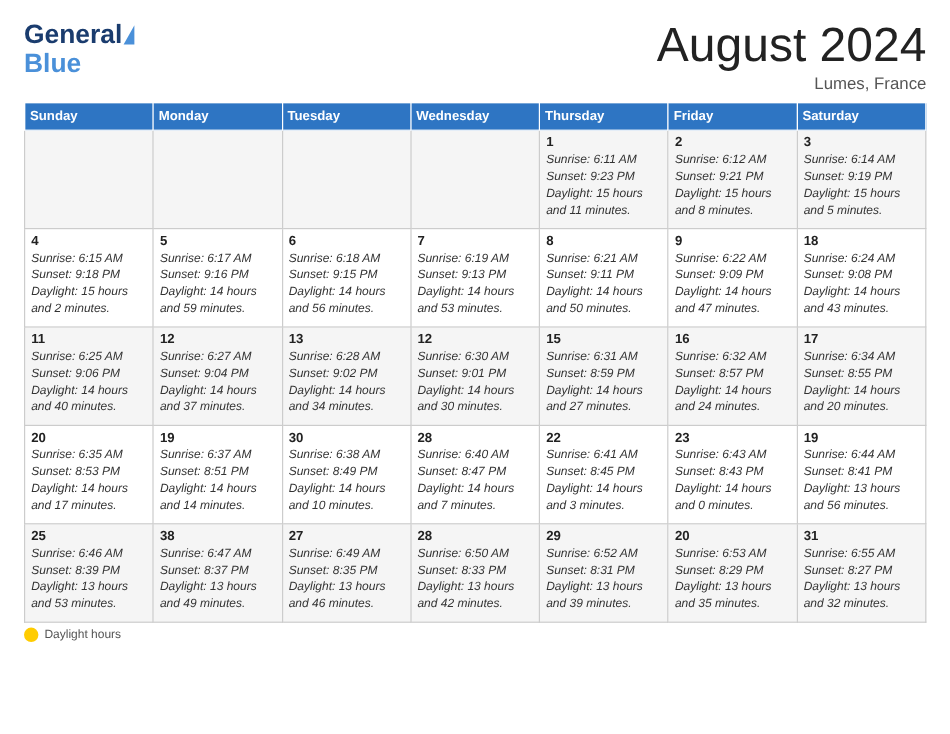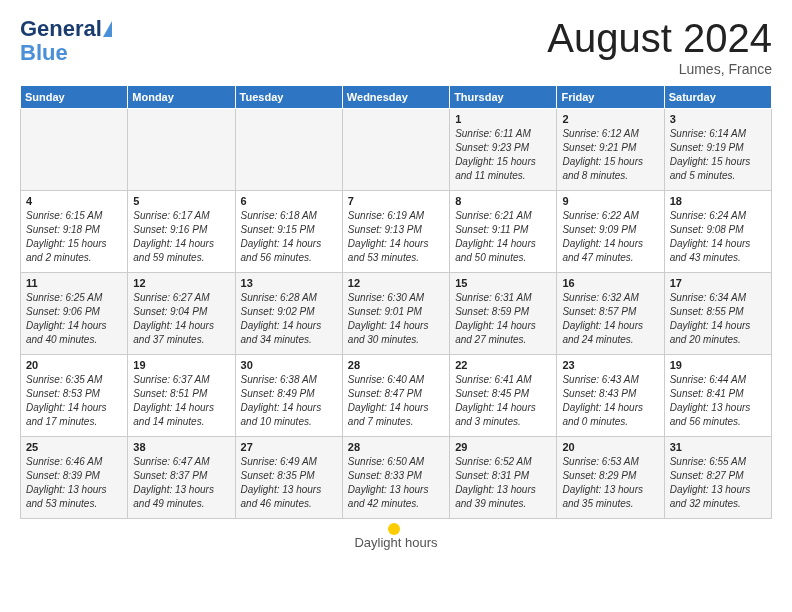--- a/index.html
+++ b/index.html
@@ -83,23 +83,22 @@
     .empty {
       background: #fff !important;
     }
     tbody tr:nth-child(odd) td.empty {
       background: #f5f5f5 !important;
     }
     .footer {
       display: flex;
       align-items: center;
       margin-top: 4px;
-      font-size: 13px;
+      font-size: 10px;
       color: #555;
-      flex-direction: column;
     }
     .footer-icon {
       width: 12px;
       height: 12px;
       background: #ffcc00;
       border-radius: 50%;
       margin-right: 5px;
       display: inline-block;
     }
   </style>

